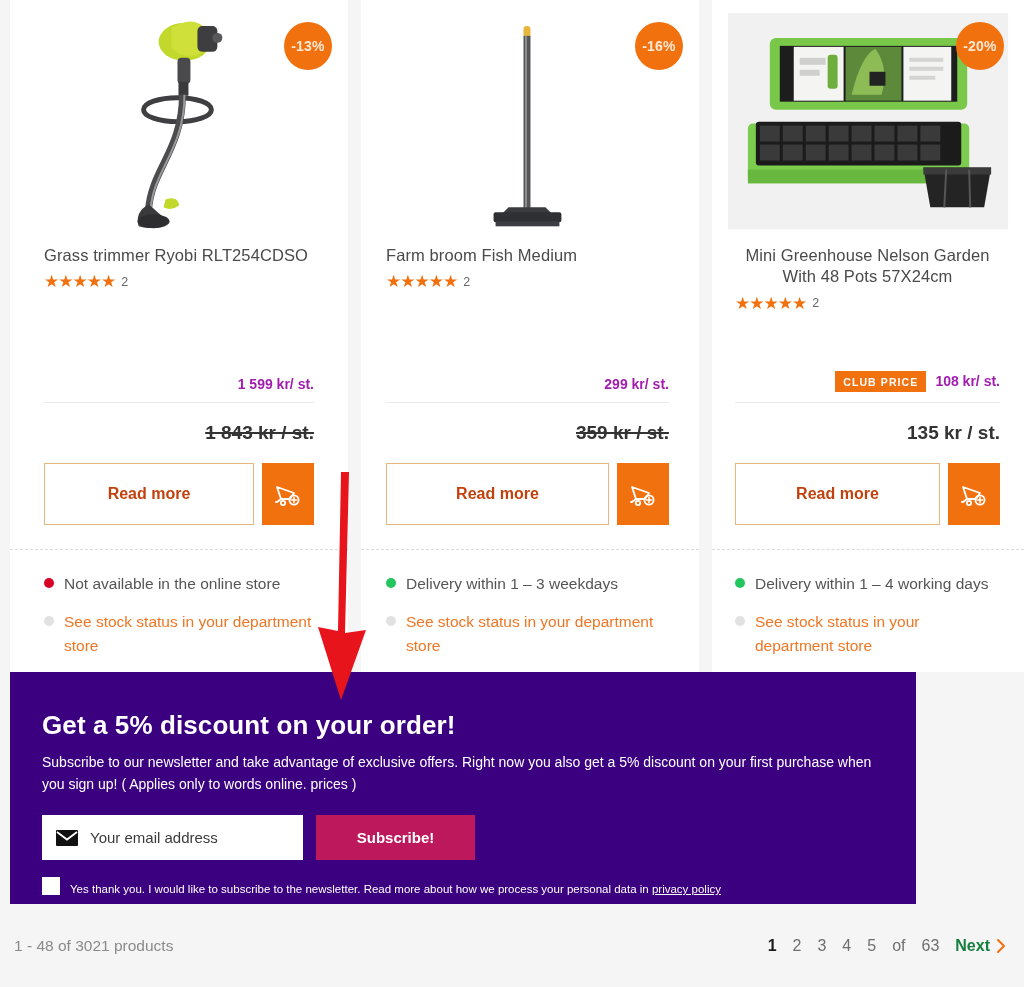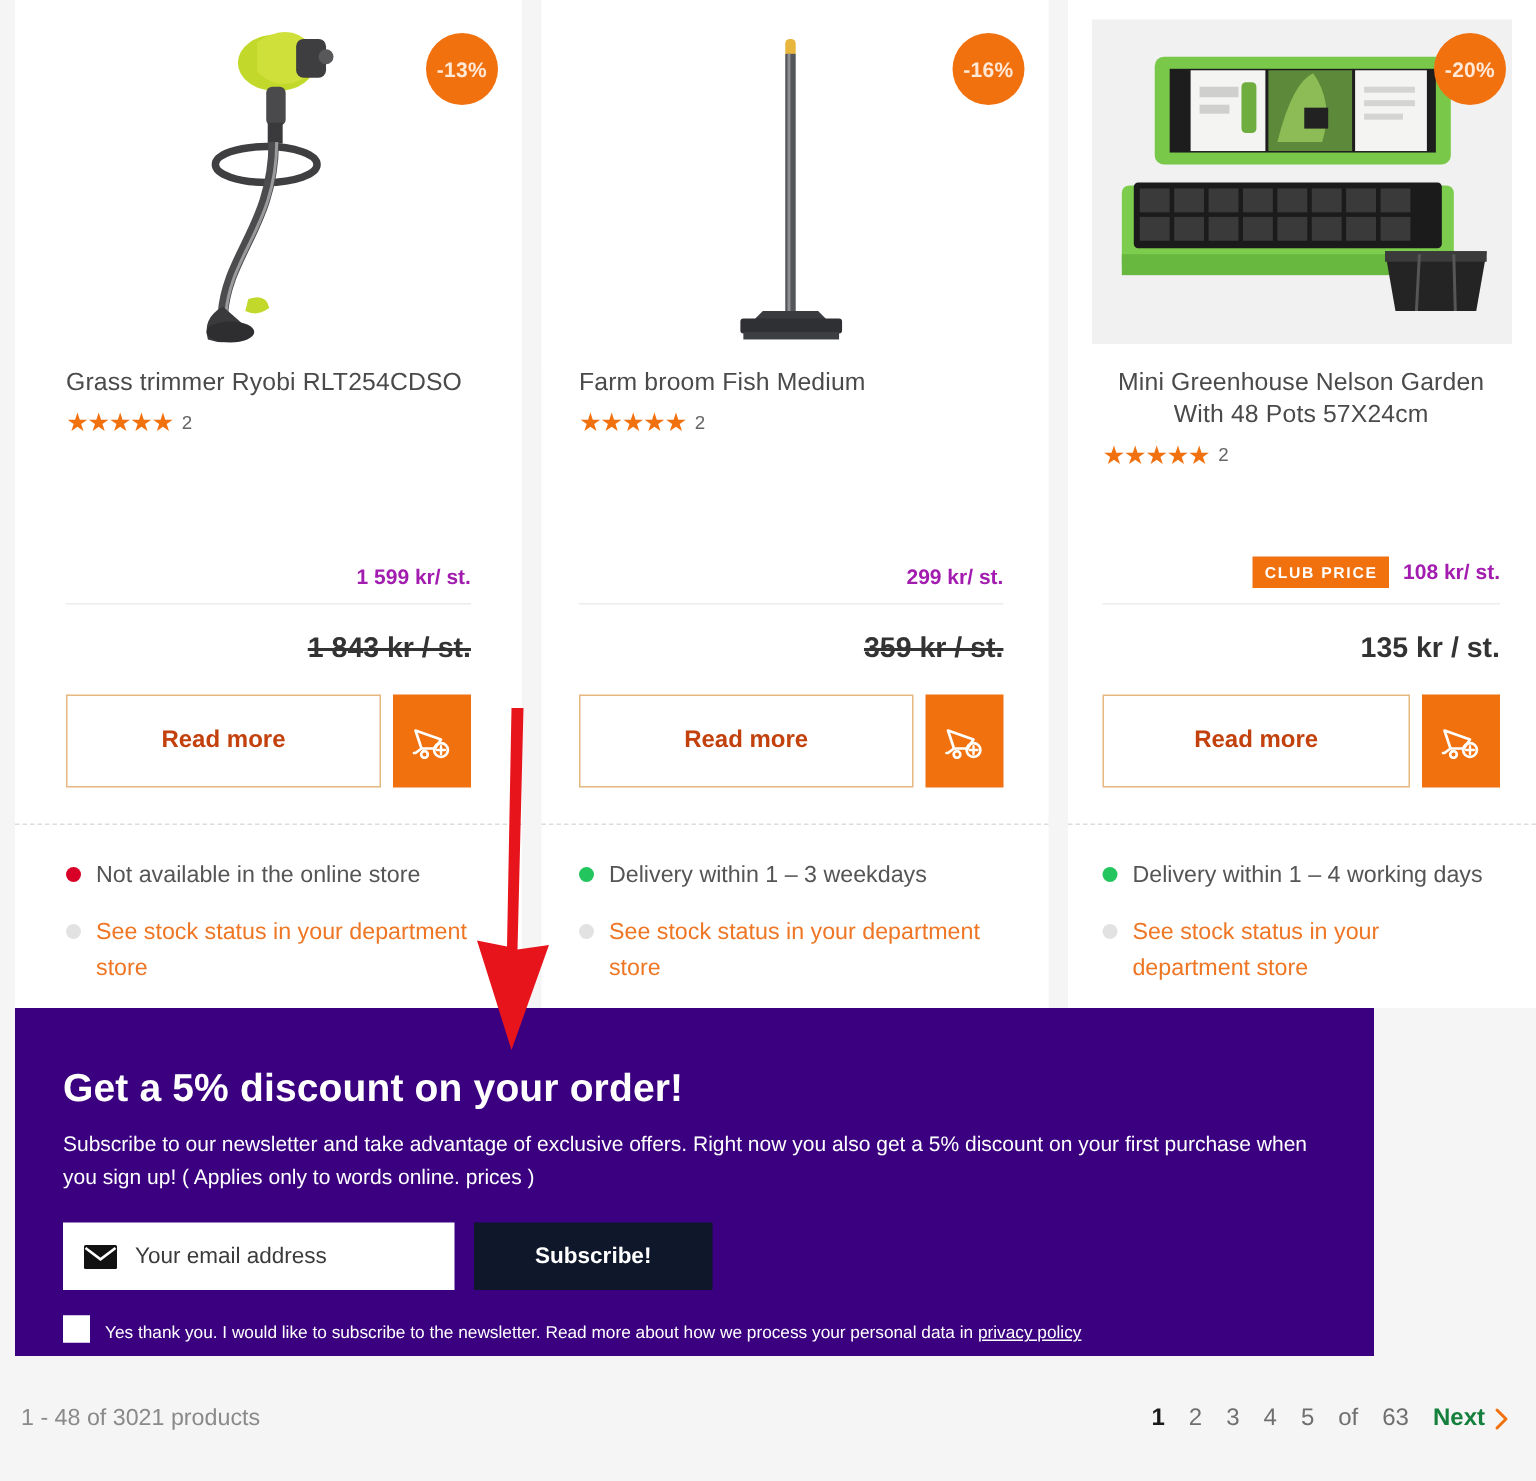--- a/index.html
+++ b/index.html
@@ -96,21 +96,21 @@
   }
   .news h2 { font-size: 26px; font-weight: 700; letter-spacing: .1px; }
   .news p { font-size: 14px; line-height: 1.55; margin-top: 11px; max-width: 880px; }
   .news-form { margin-top: 20px; display: flex; gap: 13px; align-items: center; }
   .email-box {
     width: 261px; height: 45px; background: #fff; display: flex; align-items: center;
     gap: 12px; padding: 0 14px; cursor: text;
   }
   .ph { color: #3b3b3b; font-size: 15px; }
   .subscribe {
-    width: 159px; height: 45px; background: #0f172a; color: #fff;
+    width: 159px; height: 45px; background: #be185d; color: #fff;
     font-size: 15px; font-weight: 700; border: none; cursor: pointer;
     display: flex; align-items: center; justify-content: center;
   }
   .consent { margin-top: 17px; display: flex; align-items: flex-end; gap: 10px; }
   .cbox { width: 18px; height: 18px; background: #fff; border: 1px solid #fff; flex: none; cursor: pointer; }
   .consent-txt { font-size: 11.5px; }
   .consent-txt a { color: #fff; text-decoration: underline; cursor: pointer; }
 
   
   .footer {

